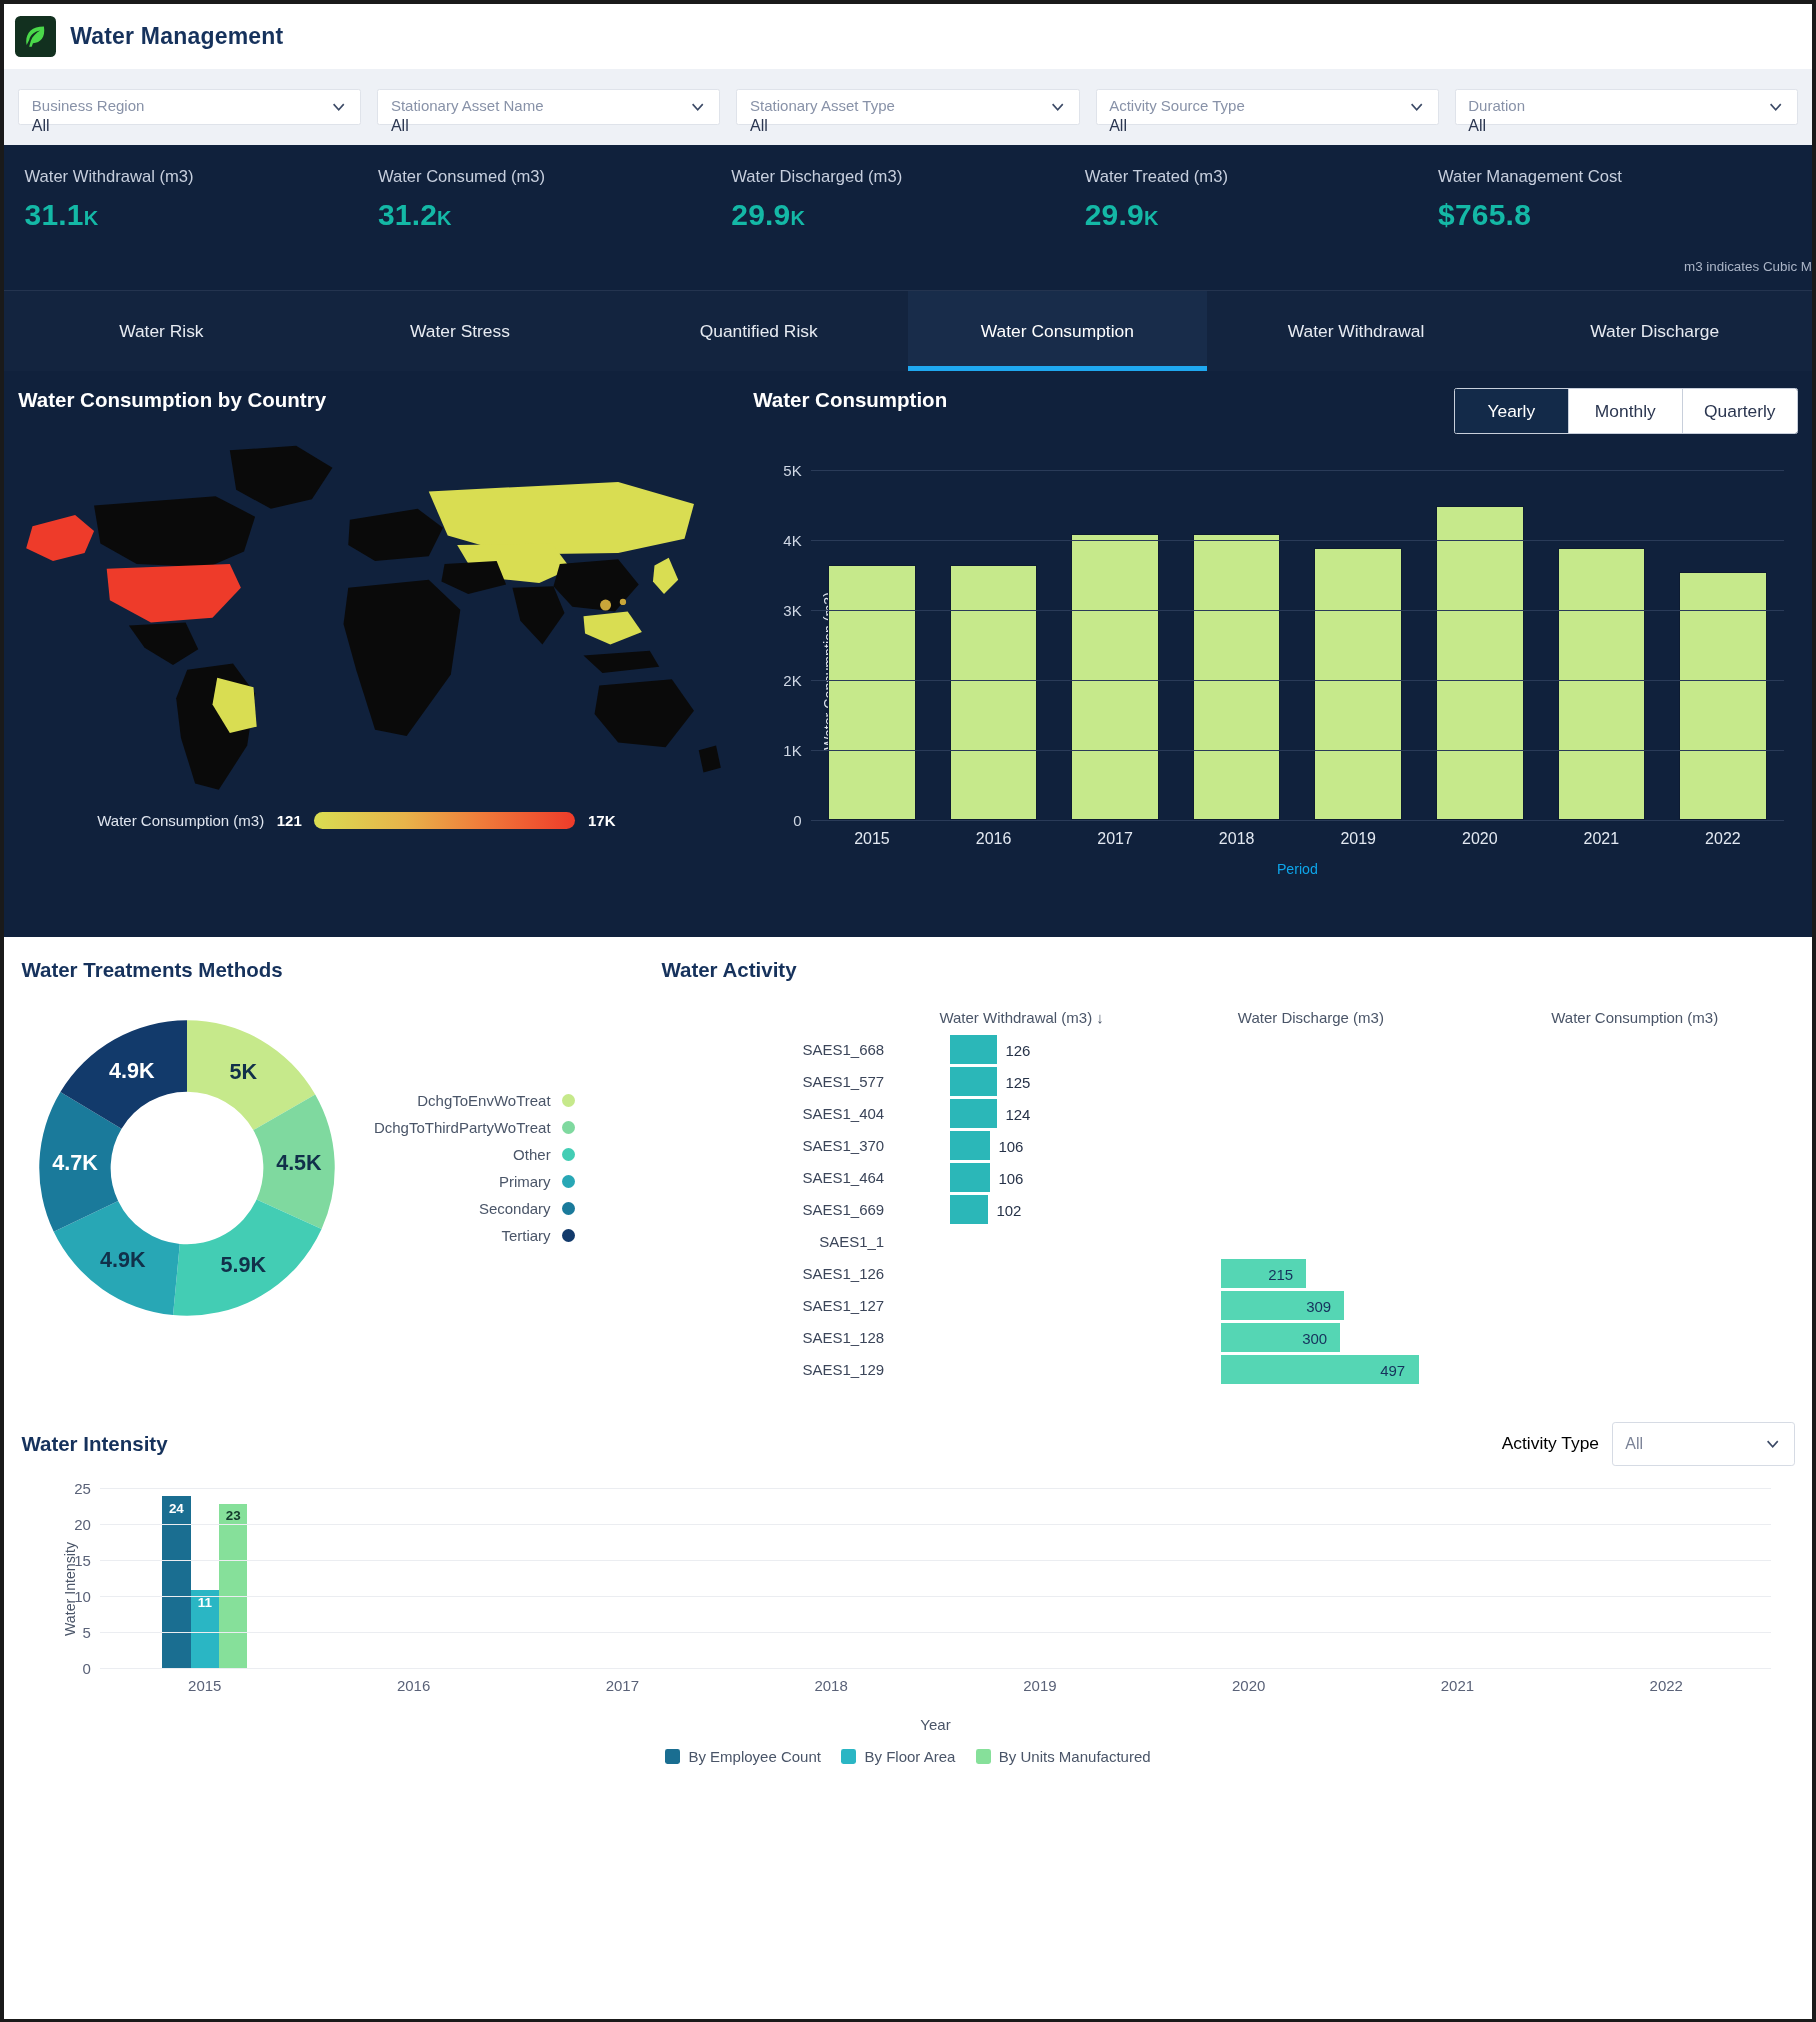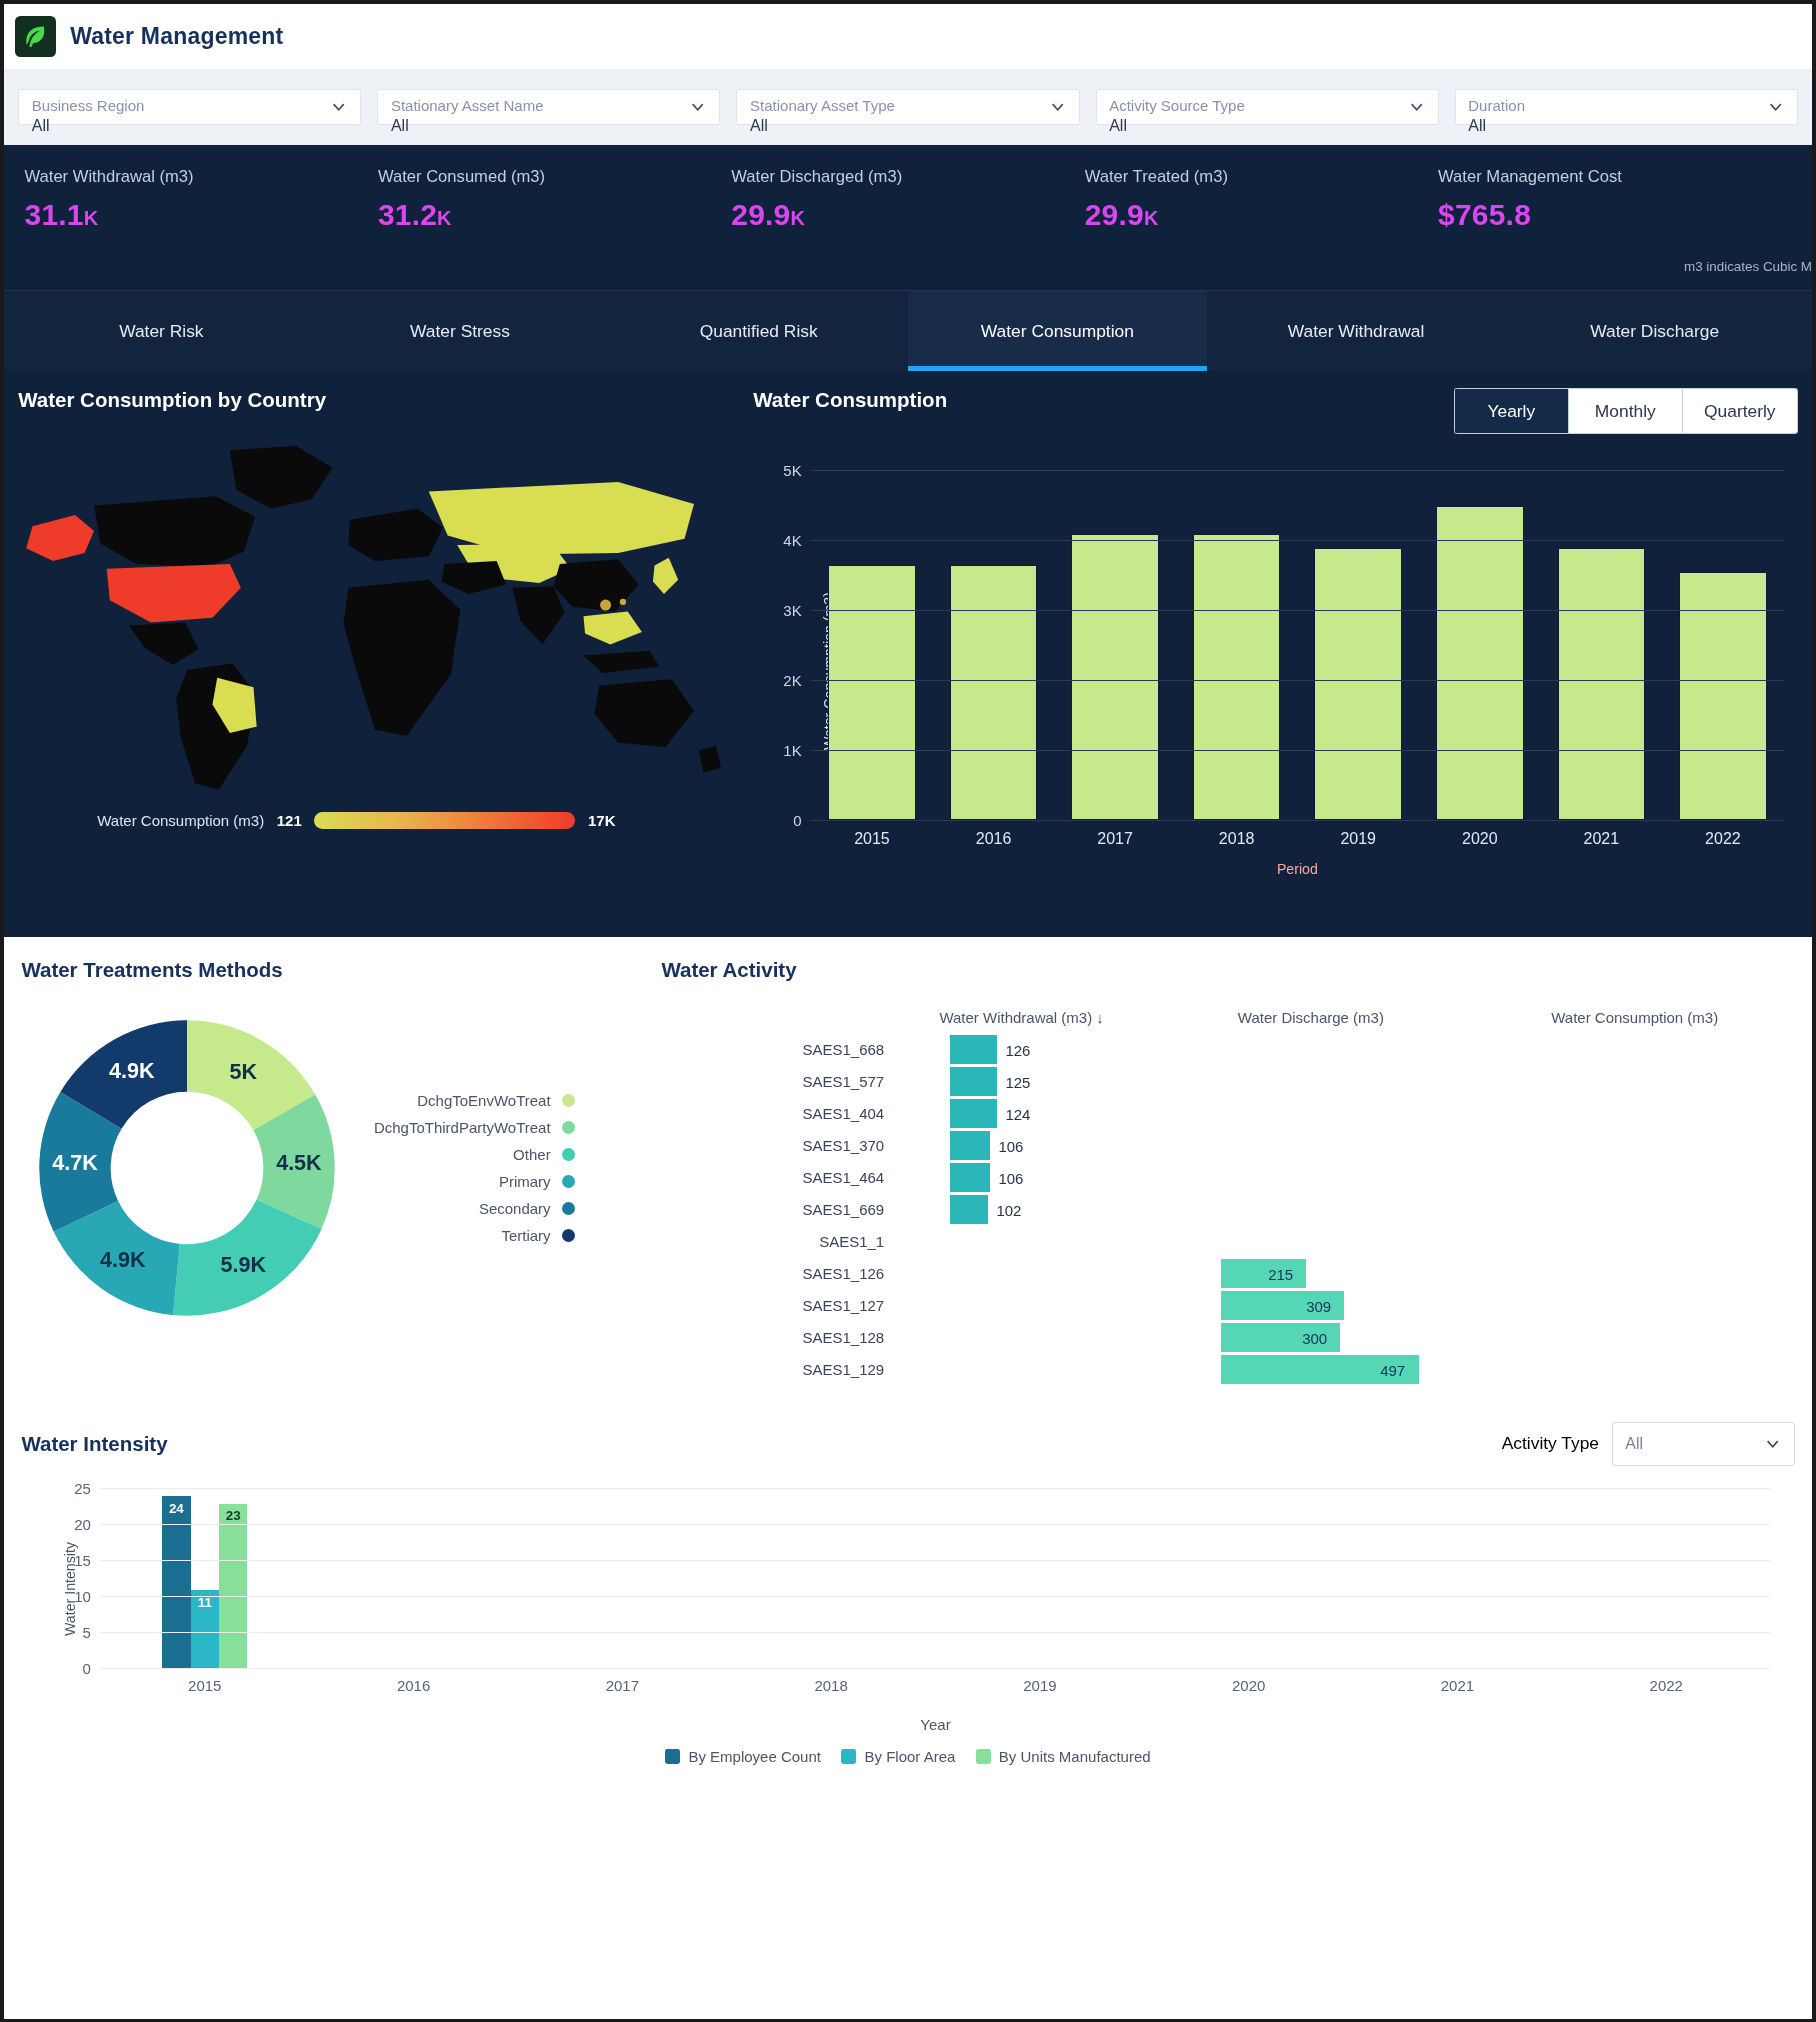--- a/index.html
+++ b/index.html
@@ -62,21 +62,21 @@
     background: #10213c;
     height: 145px;
     display: flex; flex-direction: column; justify-content: flex-start;
     padding: 22px 20.5px 0 20.5px;
     position: relative;
     flex: 0 0 auto;
   }
   .kpi-row { display: flex; }
   .kpi { width: 20%; }
   .kpi-label { font-size: 16.6px; color: #c6cedd; font-weight: 400; }
-  .kpi-value { font-size: 30px; color: #d946ef; font-weight: bold; margin-top: 11px; letter-spacing: 0.2px; }
+  .kpi-value { font-size: 30px; color: #14b8a6; font-weight: bold; margin-top: 11px; letter-spacing: 0.2px; }
   .kpi-value .suffix { font-size: 20px; font-weight: bold; }
   .kpi-note {
     position: absolute; right: 0px; bottom: 16px;
     font-size: 13.4px; color: #aab4c6;
     white-space: nowrap;
   }
 
   
   .tabs {
     background: #13243f;
@@ -158,21 +158,21 @@
   .bars { position: absolute; inset: 0; display: flex; align-items: flex-end; gap: 0; }
   .barcell { flex: 1 1 0; display: flex; align-items: flex-end; justify-content: center; height: 100%; }
   .bar { width: 72%; background: #c6e98b; border: 1.6px solid #0d1b31; }
   .xlabels {
     position: absolute; left: 58px; right: 14.2px; bottom: 32px;
     display: flex;
   }
   .xlabel { flex: 1 1 0; text-align: center; font-size: 16px; color: #e3e9f2; }
   .x-axis-title {
     position: absolute; left: 58px; right: 14.2px; bottom: 3.2px;
-    text-align: center; font-size: 14.2px; color: #fca5a5;
+    text-align: center; font-size: 14.2px; color: #0ea5e9;
   }
 
   
   .light-section { flex: 1 1 auto; background: #ffffff; padding: 20.5px 17.4px 0 17.4px; position: relative; }
   .panel-title { font-size: 20.5px; font-weight: bold; color: #16325c; }
 
   .row-top { display: flex; }
   .treat-col { width: 624px; }
   .activity-col { flex: 1 1 auto; padding-left: 16px; }
 

